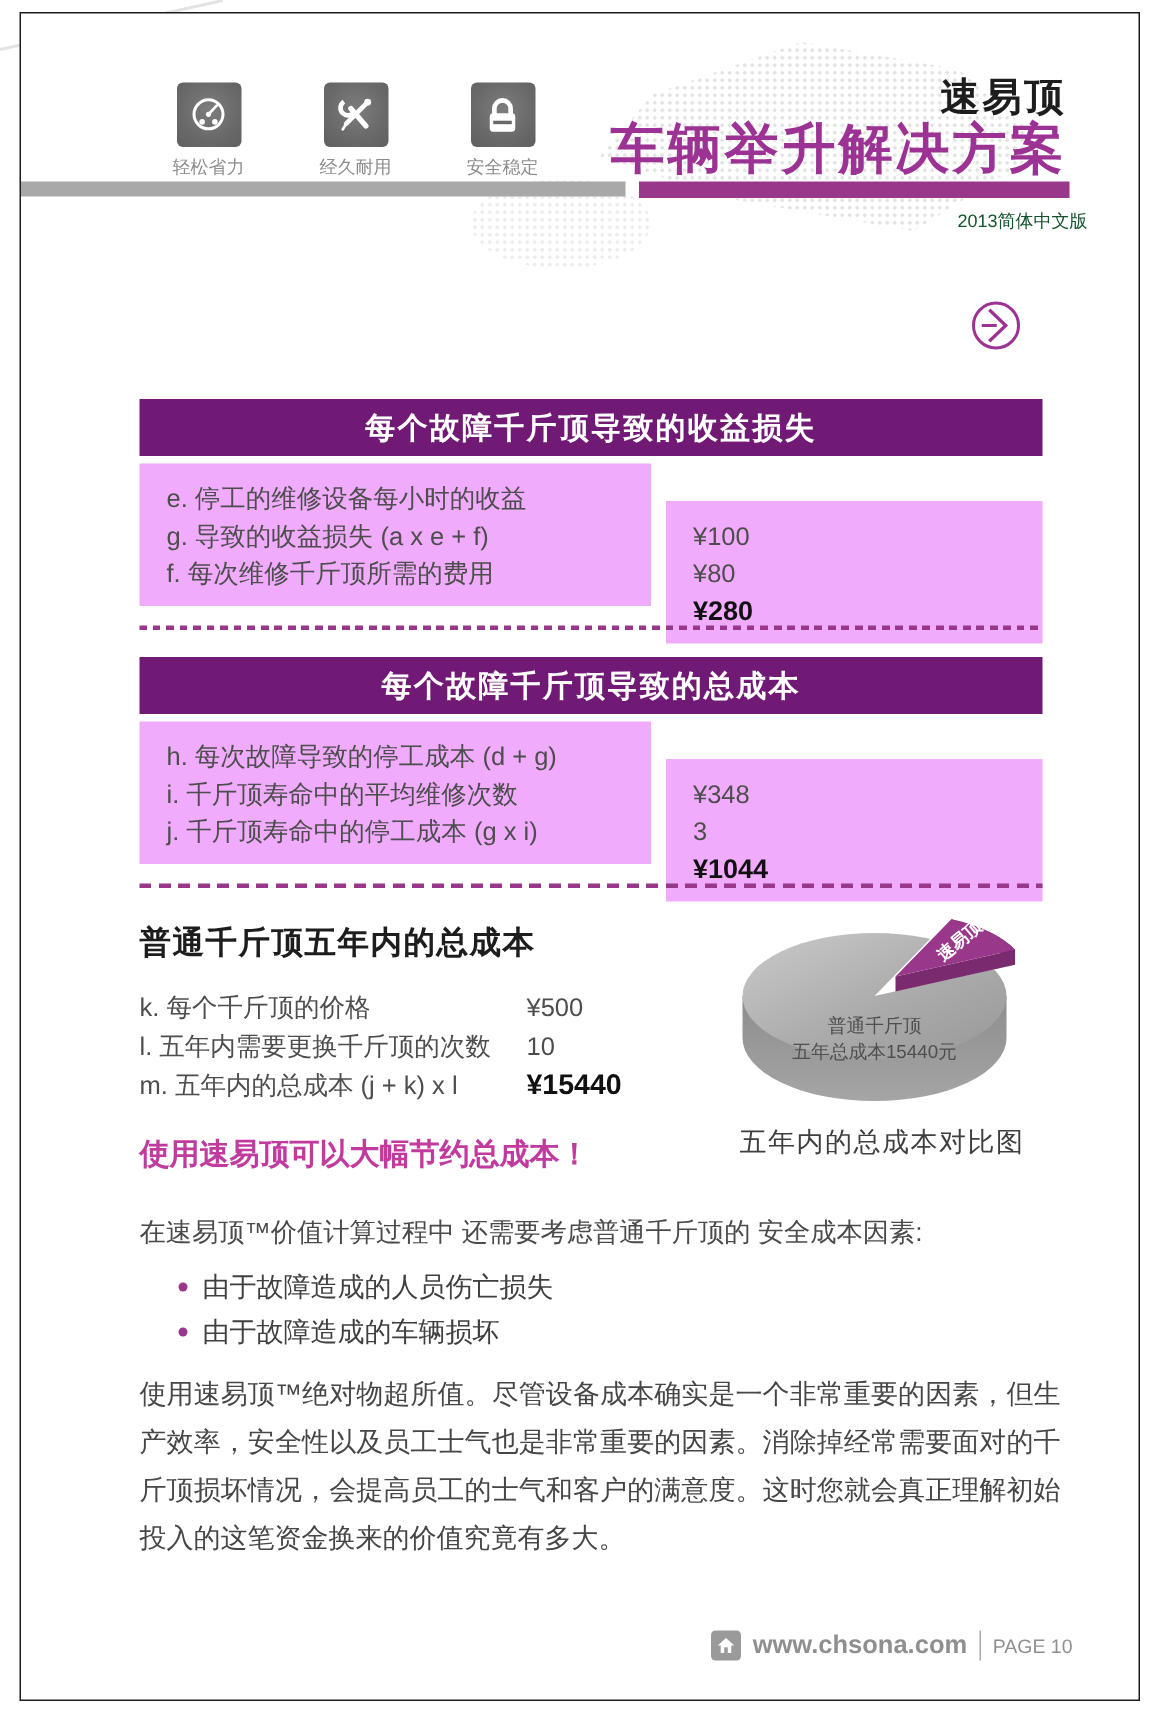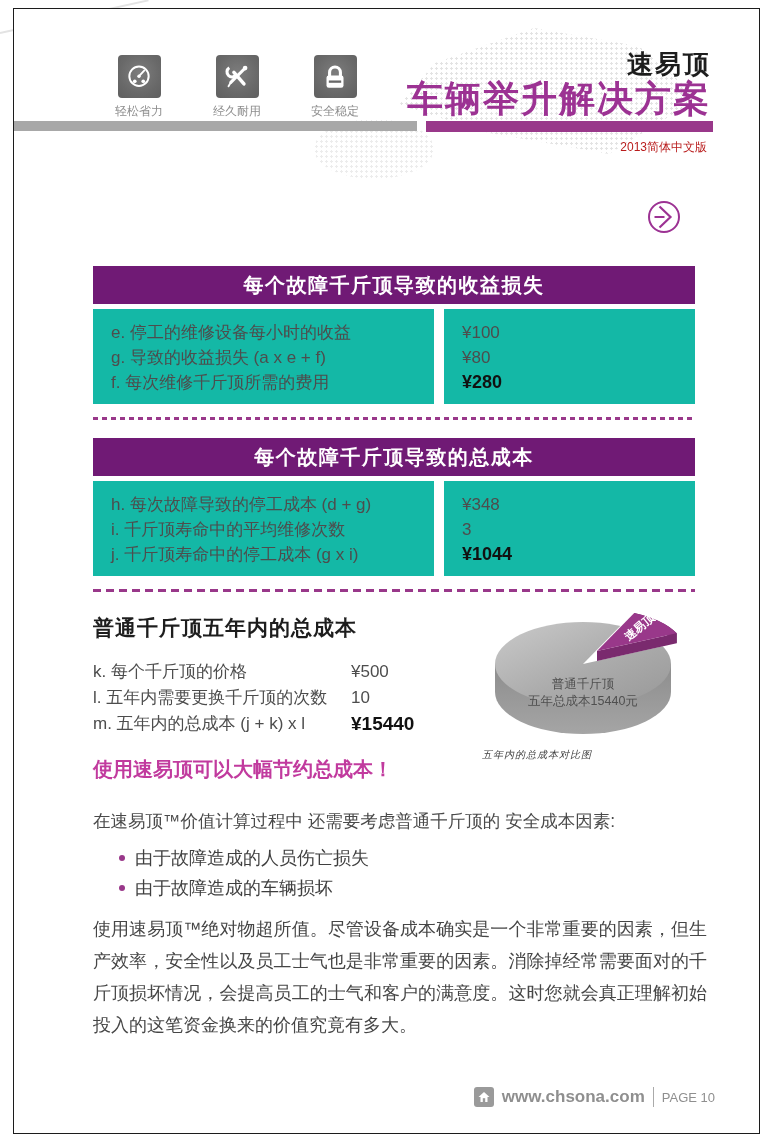--- a/index.html
+++ b/index.html
@@ -23,52 +23,52 @@
   .icon-box { width:43px; height:43px; border-radius:4px;
               background:radial-gradient(circle at 50% 42%, #7d7d7d 0%, #696969 60%, #5f5f5f 100%); 
               display:flex; align-items:center; justify-content:center; }
   .feature-label { margin-top:5px; font-size:12px; color:#8c8c8c; white-space:nowrap; }
 
   
   .brand { position:absolute; top:38px; right:48px; font-size:26px; font-weight:bold; color:#1d1d1d; letter-spacing:2px; }
   .title { position:absolute; top:66px; right:48px; font-size:36px; font-weight:bold; color:#9c3293; letter-spacing:2px; }
   .bar-gray   { position:absolute; left:0;  top:112px; width:403px; height:10px; background:#a8a8a8; }
   .bar-purple { position:absolute; left:412px; top:112px; width:287px; height:11px; background:#99388a; }
-  .edition { position:absolute; top:130px; right:52px; font-size:12px; color:#b91c1c; }
+  .edition { position:absolute; top:130px; right:34px; font-size:12px; color:#14532d; }
 
   .arrow-wrap { position:absolute; left:633px; top:191px; width:34px; height:34px; }
 
   
   .cost-table { position:absolute; left:79px; width:602px; }
   .t1 { top:257px; } .t2 { top:429px; }
   .cost-table .thead { height:38px; background:#701a75; color:#fff; font-size:20px; font-weight:bold;
           display:flex; align-items:center; justify-content:center; letter-spacing:1.5px; }
   .cost-table .tbody { margin-top:5px; display:flex; gap:10px; }
-  .cell { background:#14b8a6; padding:11px 0 11px 18px; height:95px; }
+  .cell { background:#f0abfc; padding:11px 0 11px 18px; height:95px; }
   .cell.labels { width:341px; }
-  .cell.values { width:251px; }
+  .cell.values { width:251px;margin-top:25px; }
   .trow { font-size:17px; line-height:25px; color:#4d4d4d; white-space:nowrap; }
   .trow.strong { font-weight:bold; color:#111; font-size:18px; }
 
   .divider { position:absolute; left:79px; width:602px; height:3px; }
   .divider.d1 { top:408px; background:repeating-linear-gradient(90deg,#99388a 0 5px,transparent 5px 9px); }
   .divider.d2 { top:580px; background:repeating-linear-gradient(90deg,#99388a 0 8px,transparent 8px 13px); }
 
   
   .summary { position:absolute; left:79px; top:605px; width:390px; }
   .summary .heading { font-size:21px; font-weight:bold; color:#1d1d1d; letter-spacing:1px; }
   .summary .rows { margin-top:17px; }
   .srow { display:flex; font-size:17px; line-height:26px; color:#4d4d4d; }
   .srow .lbl { width:258px; white-space:nowrap; }
   .srow.strong .val { font-weight:bold; color:#111; font-size:19px; }
   .note { margin-top:19px; font-size:20px; font-weight:bold; color:#c13a9e; white-space:nowrap; }
 
   
   .figure { position:absolute; left:468px; top:590px; width:212px; }
-  .figure .caption { margin-top:5px; font-size:10px; color:#3f3f3f; letter-spacing:1px;font-style:italic; }
+  .figure .caption { margin-top:5px; text-align:center; font-size:18px; color:#3f3f3f; letter-spacing:1px; }
 
   
   .safety { position:absolute; left:79px; top:800px; width:620px; }
   .safety .intro { font-size:17.5px; color:#4a4a4a; }
   .safety ul { list-style:none; margin-top:10px; }
   .safety li { position:relative; padding-left:28px; margin-left:14px; font-size:18px; line-height:30px; color:#3f3f3f; }
   .safety li .bdot { position:absolute; left:12px; top:12px; width:6px; height:6px; border-radius:50%; background:#99388a; }
 
   .body-par { position:absolute; left:79px; top:904px; width:614px; font-size:18px; line-height:32px;
               color:#464646; text-align:justify; }

